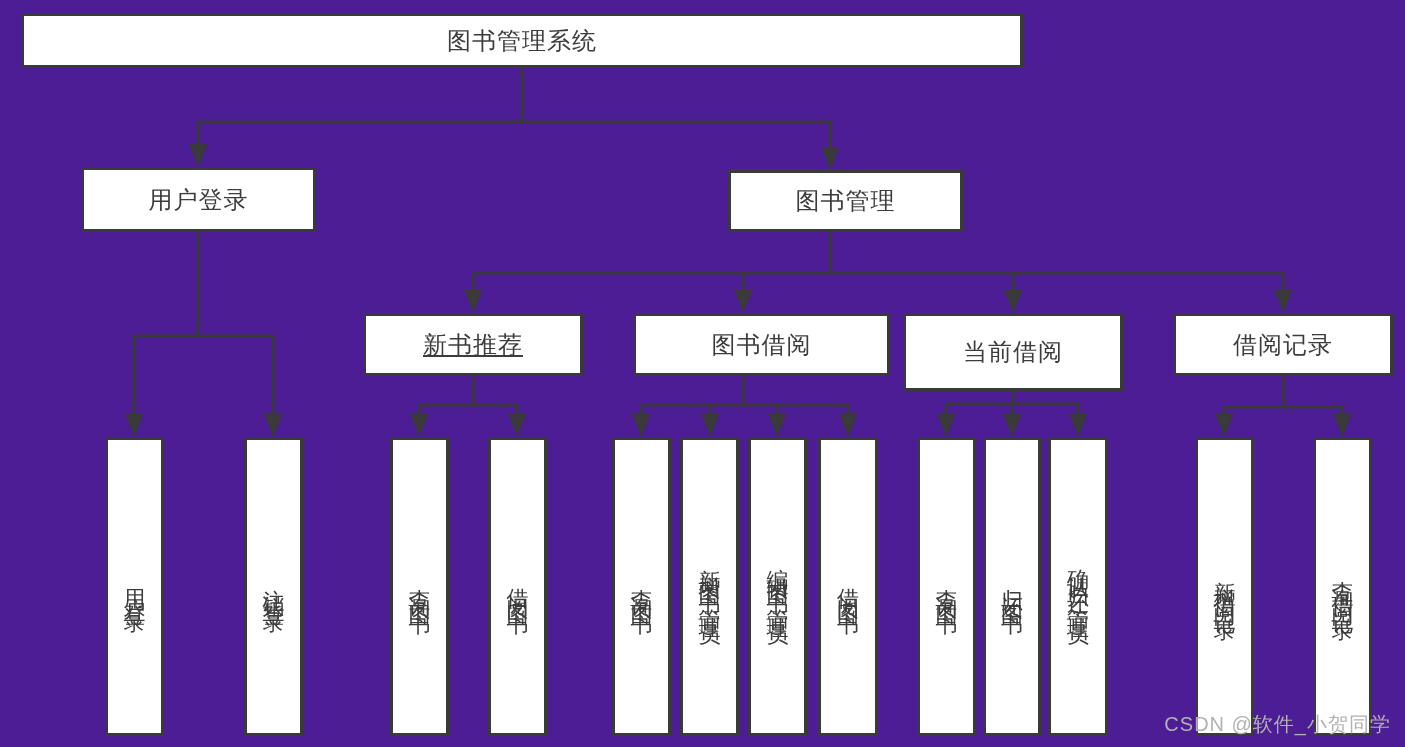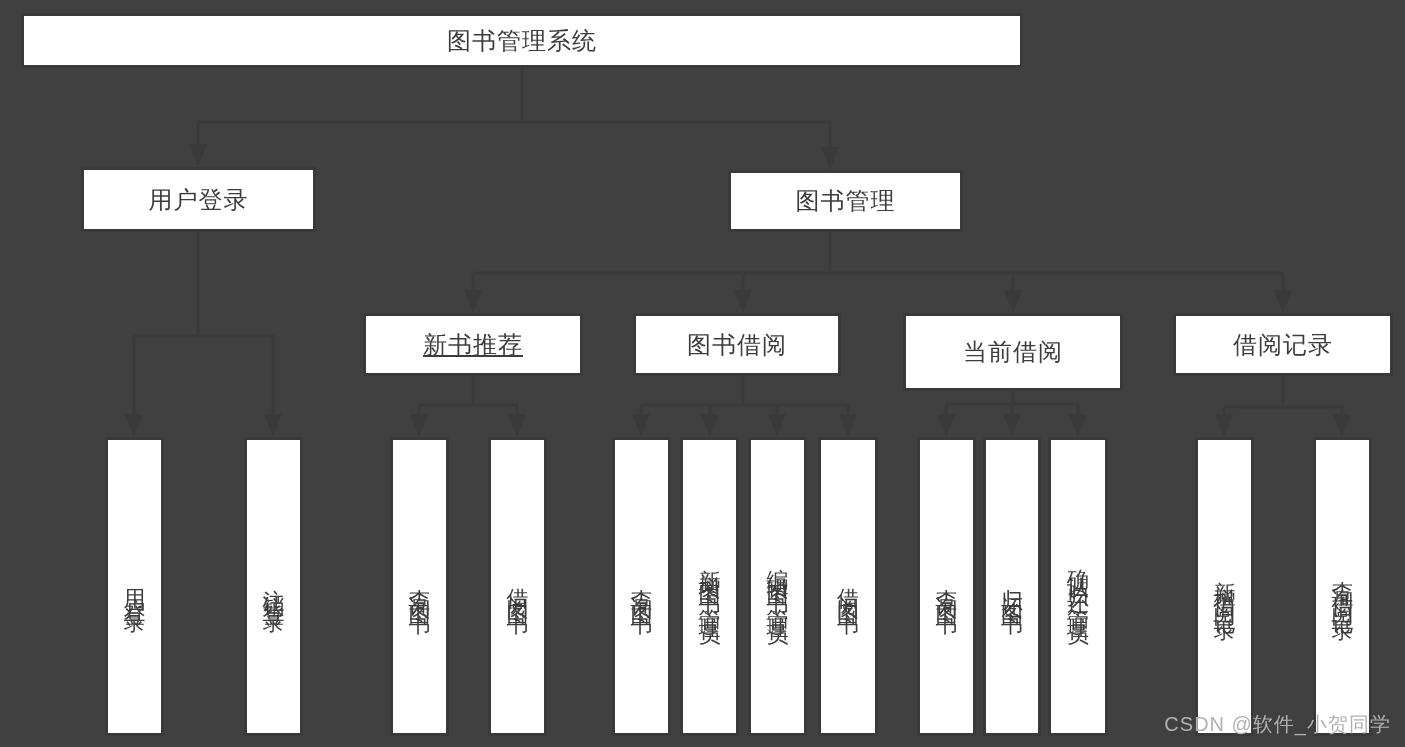--- a/index.html
+++ b/index.html
@@ -1,17 +1,17 @@
 <!DOCTYPE html>
 <html><head>
 <meta charset="utf-8">
 <style>
   html,body{margin:0;padding:0;background:#fff;}
   .canvas{
-    position:relative;width:1405px;height:747px;background:#404040;overflow:hidden;
+    position:relative;width:1405px;height:747px;background:#4c1d95;overflow:hidden;
     font-family:"Liberation Sans","DejaVu Sans",sans-serif;
   }
   .connectors{position:absolute;left:0;top:0;z-index:1;}
   .connectors line{stroke:#3a3a3a;stroke-width:3;}
   .connectors polygon{fill:#3a3a3a;stroke:none;}
   .box{
     position:absolute;z-index:2;background:#ffffff;border:3px solid #3a3a3a;
     box-sizing:border-box;display:flex;align-items:center;justify-content:center;
     color:#3c3c3c;
   }
@@ -99,21 +99,21 @@
   <div class="box" style="left:81px;top:167px;width:235px;height:65px;">
     <span class="h-label">用户登录</span>
   </div>
   <div class="box" style="left:712px;top:170px;width:235px;height:62px;margin-left:16px;">
     <span class="h-label">图书管理</span>
   </div>
 
   <div class="box" style="left:363px;top:313px;width:220px;height:63px;text-decoration:underline;">
     <span class="h-label">新书推荐</span>
   </div>
-  <div class="box" style="left:633px;top:313px;width:208px;height:63px;">
+  <div class="box" style="left:633px;top:313px;width:257px;height:63px;">
     <span class="h-label">图书借阅</span>
   </div>
   <div class="box" style="left:903px;top:313px;width:220px;height:78px;">
     <span class="h-label">当前借阅</span>
   </div>
   <div class="box" style="left:1173px;top:313px;width:220px;height:63px;">
     <span class="h-label">借阅记录</span>
   </div>
 
   <div class="box" style="left:105px;top:437px;width:59px;height:299px;">

